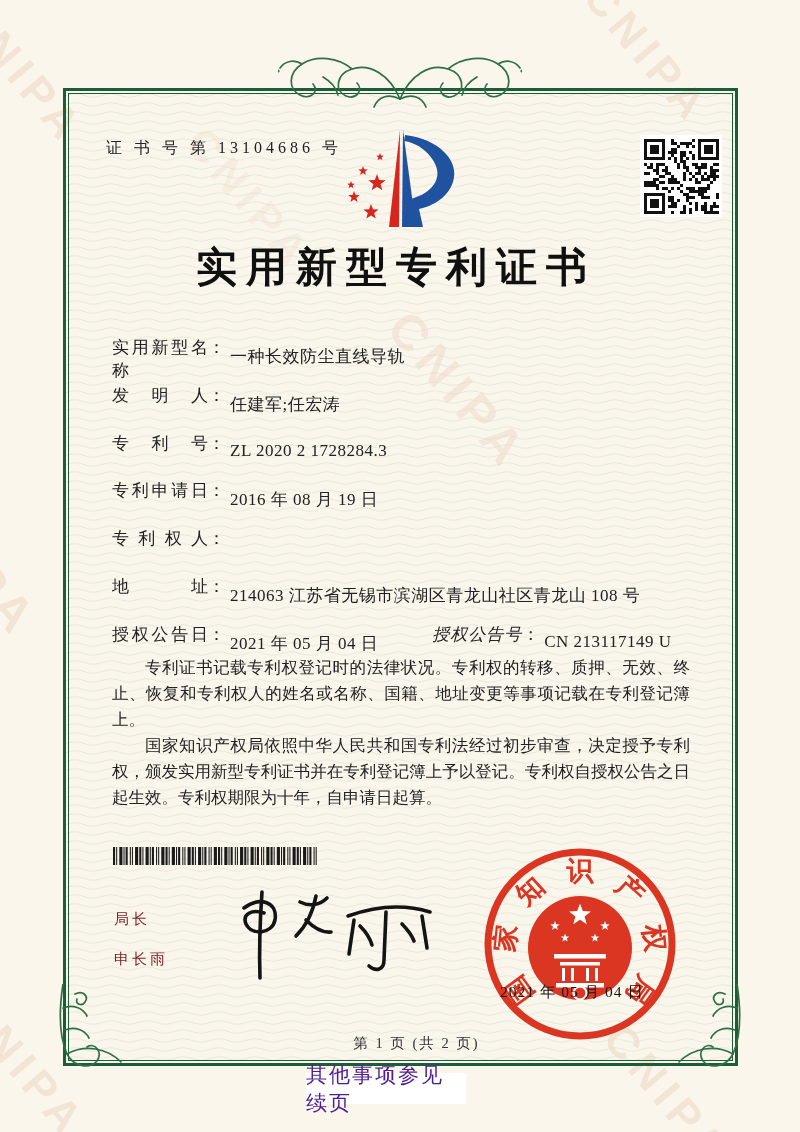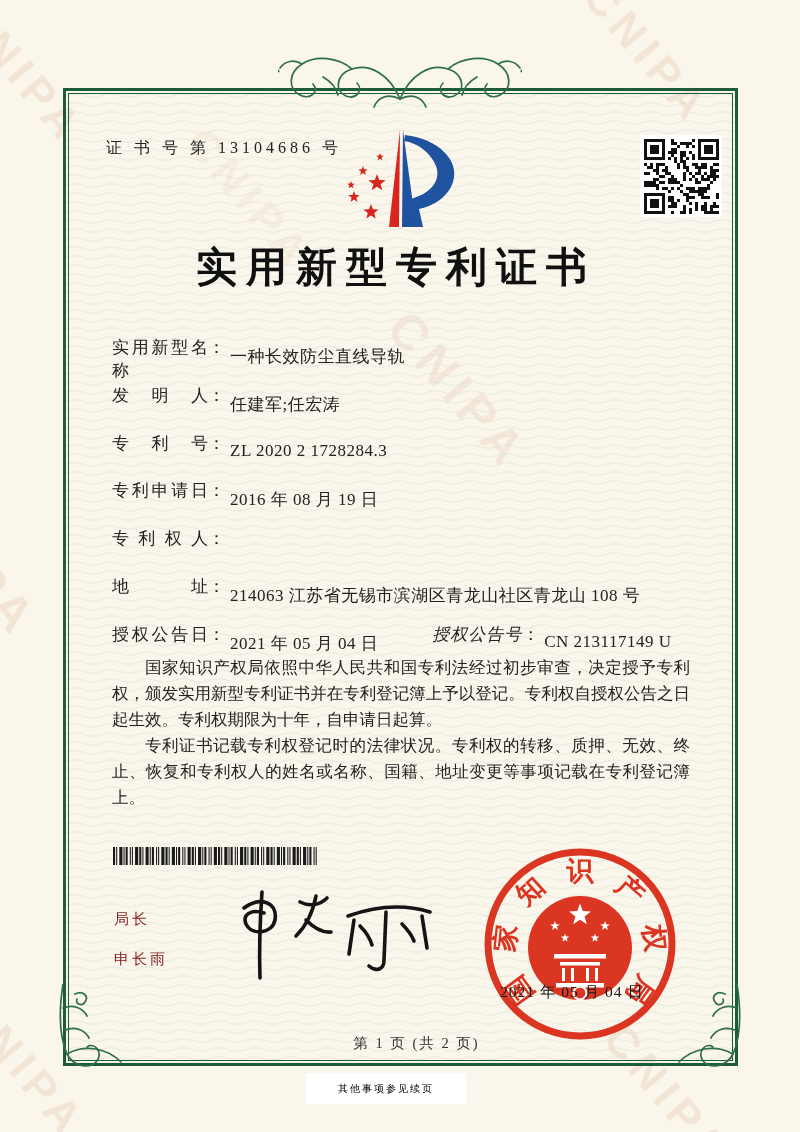--- a/index.html
+++ b/index.html
@@ -39,21 +39,21 @@
   .officer{position:absolute;left:114px;top:899px;font-size:15px;letter-spacing:3px;color:#7f1d1d;}
   .officer div{height:40px;line-height:40px;}
   .sig{position:absolute;left:230px;top:882px;}
   
   .seal{position:absolute;left:478px;top:842px;opacity:.95;}
   .sealdate{position:absolute;left:500px;top:982px;font-size:15.5px;letter-spacing:1px;color:#161616;z-index:5;}
   
   .pageinfo{position:absolute;left:79px;width:675px;top:1034px;text-align:center;font-size:14.5px;
             letter-spacing:2px;color:#333;}
   .contnote{position:absolute;left:306px;top:1073px;width:160px;height:31px;background:#fff;
-            display:flex;align-items:center;justify-content:center;font-size:10px;letter-spacing:2px;color:#000000;z-index:6;}
+            display:flex;align-items:center;justify-content:center;font-size:21px;letter-spacing:2px;color:#4c1d95;z-index:6;}
   
   .orn-top{position:absolute;left:278px;top:55px;}
   .orn-bl{position:absolute;left:55px;top:984px;}
   .orn-br{position:absolute;left:667px;top:984px;}
 </style>
 </head>
 <body>
 
 <div class="page">
 
@@ -369,22 +369,22 @@
       </span>
       <span class="grp grp2">
         <span class="lab lab2">授权公告号</span>
           <span class="colon">：</span>
           <span class="val">CN 213117149 U</span>
       </span>
     </div>
   </div>
 
   <div class="paras">
+    <p>专利证书记载专利权登记时的法律状况。专利权的转移、质押、无效、终止、恢复和专利权人的姓名或名称、国籍、地址变更等事项记载在专利登记簿上。</p>
     <p>国家知识产权局依照中华人民共和国专利法经过初步审查，决定授予专利权，颁发实用新型专利证书并在专利登记簿上予以登记。专利权自授权公告之日起生效。专利权期限为十年，自申请日起算。</p>
-    <p>专利证书记载专利权登记时的法律状况。专利权的转移、质押、无效、终止、恢复和专利权人的姓名或名称、国籍、地址变更等事项记载在专利登记簿上。</p>
   </div>
 
   <svg class="barcode" id="barcode-svg" width="212" height="18">
       <rect x="0.00" y="0" width="2.1" height="18" fill="#1a1a1a"></rect>
       <rect x="3.15" y="0" width="1.05" height="18" fill="#1a1a1a"></rect>
       <rect x="6.30" y="0" width="3.1500000000000004" height="18" fill="#1a1a1a"></rect>
       <rect x="10.50" y="0" width="1.05" height="18" fill="#1a1a1a"></rect>
       <rect x="12.60" y="0" width="2.1" height="18" fill="#1a1a1a"></rect>
       <rect x="16.80" y="0" width="1.05" height="18" fill="#1a1a1a"></rect>
       <rect x="18.90" y="0" width="1.05" height="18" fill="#1a1a1a"></rect>

